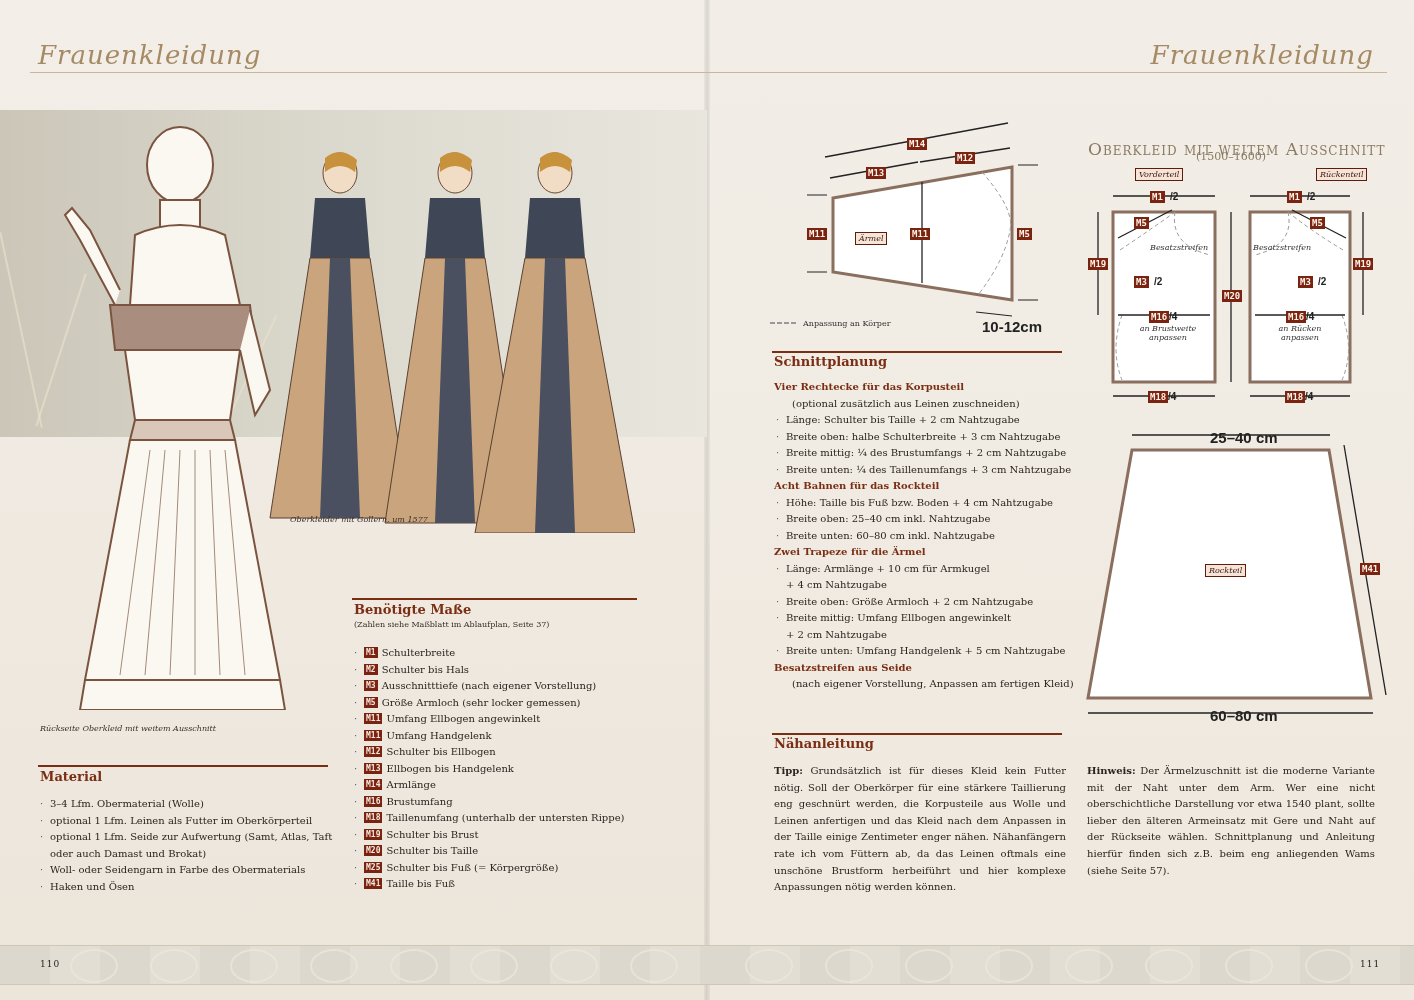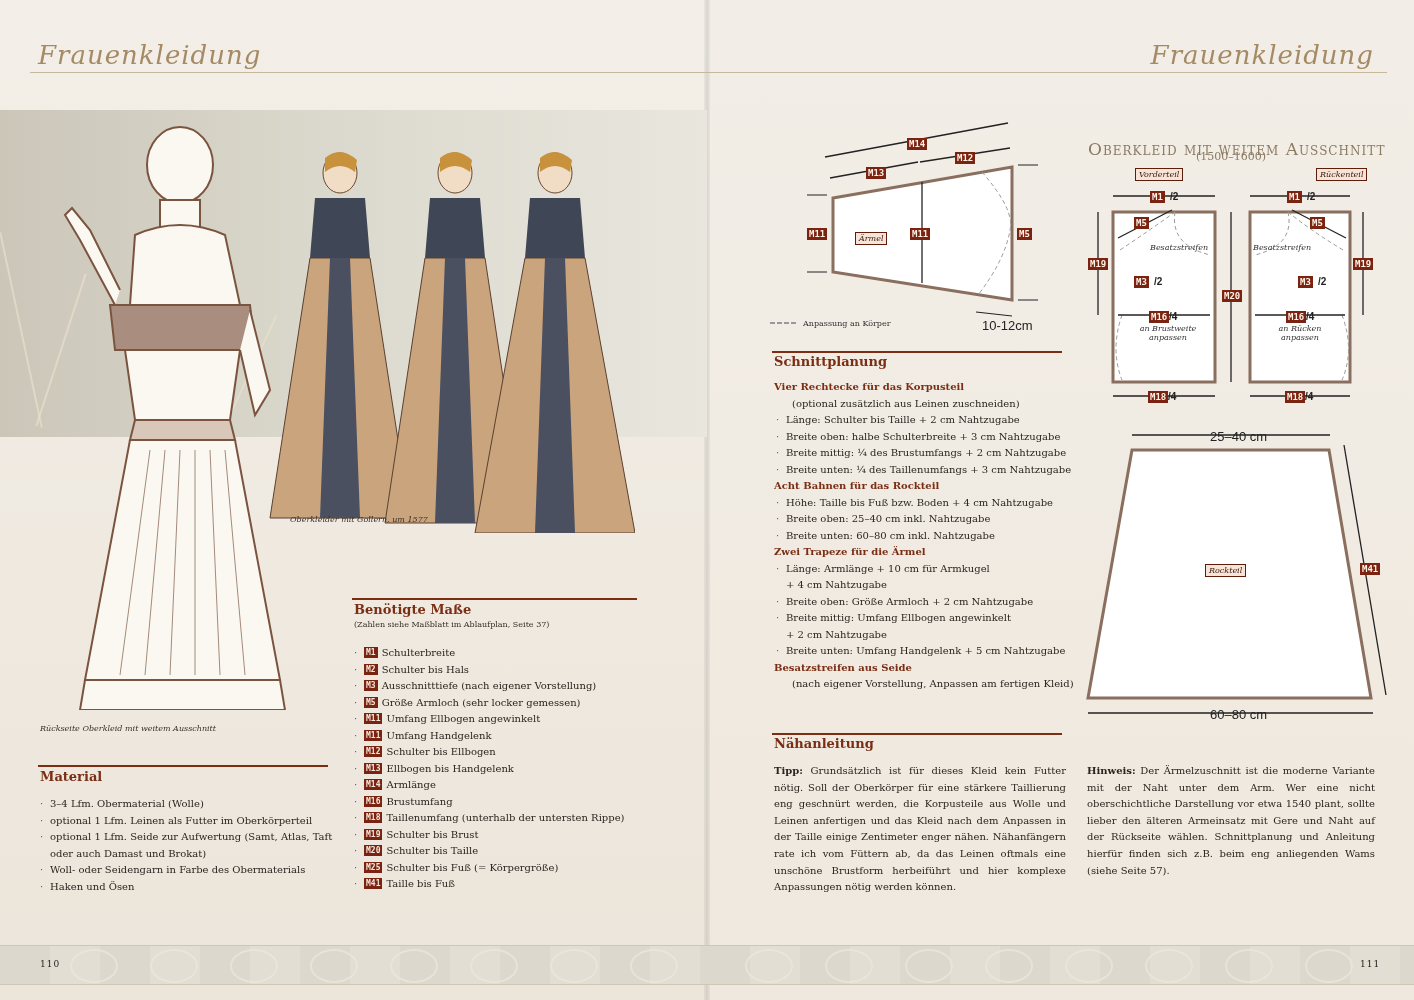--- a/index.html
+++ b/index.html
@@ -55,21 +55,21 @@
   
   .diagram { position:absolute; }
   .dg-title { position:absolute; font-variant:small-caps; color:#8b7b63; font-size:17px; letter-spacing:1px; }
   .dg-sub { position:absolute; color:#8b7b63; font-size:11px; }
   .tag {
     position:absolute; background:#f6e4d8; border:1.5px solid #5e1d0a; font-style:italic; font-size:8px;
     color:#3a1a0a; text-align:center; line-height:11px; padding:0 3px;
   }
   .mk { position:absolute; background:#7a2310; color:#fff1e6; font-family:"DejaVu Sans Mono", monospace; font-weight:bold; font-size:9px; line-height:12px; padding:0 2px; }
   .mk-suffix { position:absolute; font-family:"Liberation Sans", sans-serif; font-weight:bold; font-size:10px; color:#222; }
-  .dim { position:absolute; font-family:"Liberation Sans", sans-serif; font-weight:normal; font-size:13px; color:#222; background:transparent; }
+  .dim { position:absolute; font-family:"Liberation Sans", sans-serif; font-weight:bold; font-size:15px; color:#222; background:transparent; }
   .legend-label { position:absolute; font-size:8px; color:#333; }
   .pattern-note { position:absolute; font-style:italic; font-size:8px; color:#333; text-align:center; line-height:9px; }
 
   .footer-band { position:absolute; left:0; top:945px; width:1414px; height:38px;
     background:repeating-linear-gradient(90deg,#ddd8cd 0 50px,#e3ded4 50px 100px);
     border-top:1px solid #cfc6b6; border-bottom:1px solid #cfc6b6; }
   .scroll-orn { position:absolute; top:949px; width:44px; height:30px; border:2px solid #ebe5da; border-radius:50%; opacity:.8; }
   .folio { position:absolute; top:959px; font-size:9px; color:#222; letter-spacing:1px; }
   .gutter { position:absolute; left:704px; top:0; width:6px; height:1000px; background:linear-gradient(90deg,rgba(0,0,0,0.04),rgba(0,0,0,0.1),rgba(0,0,0,0.04)); }
 </style>

